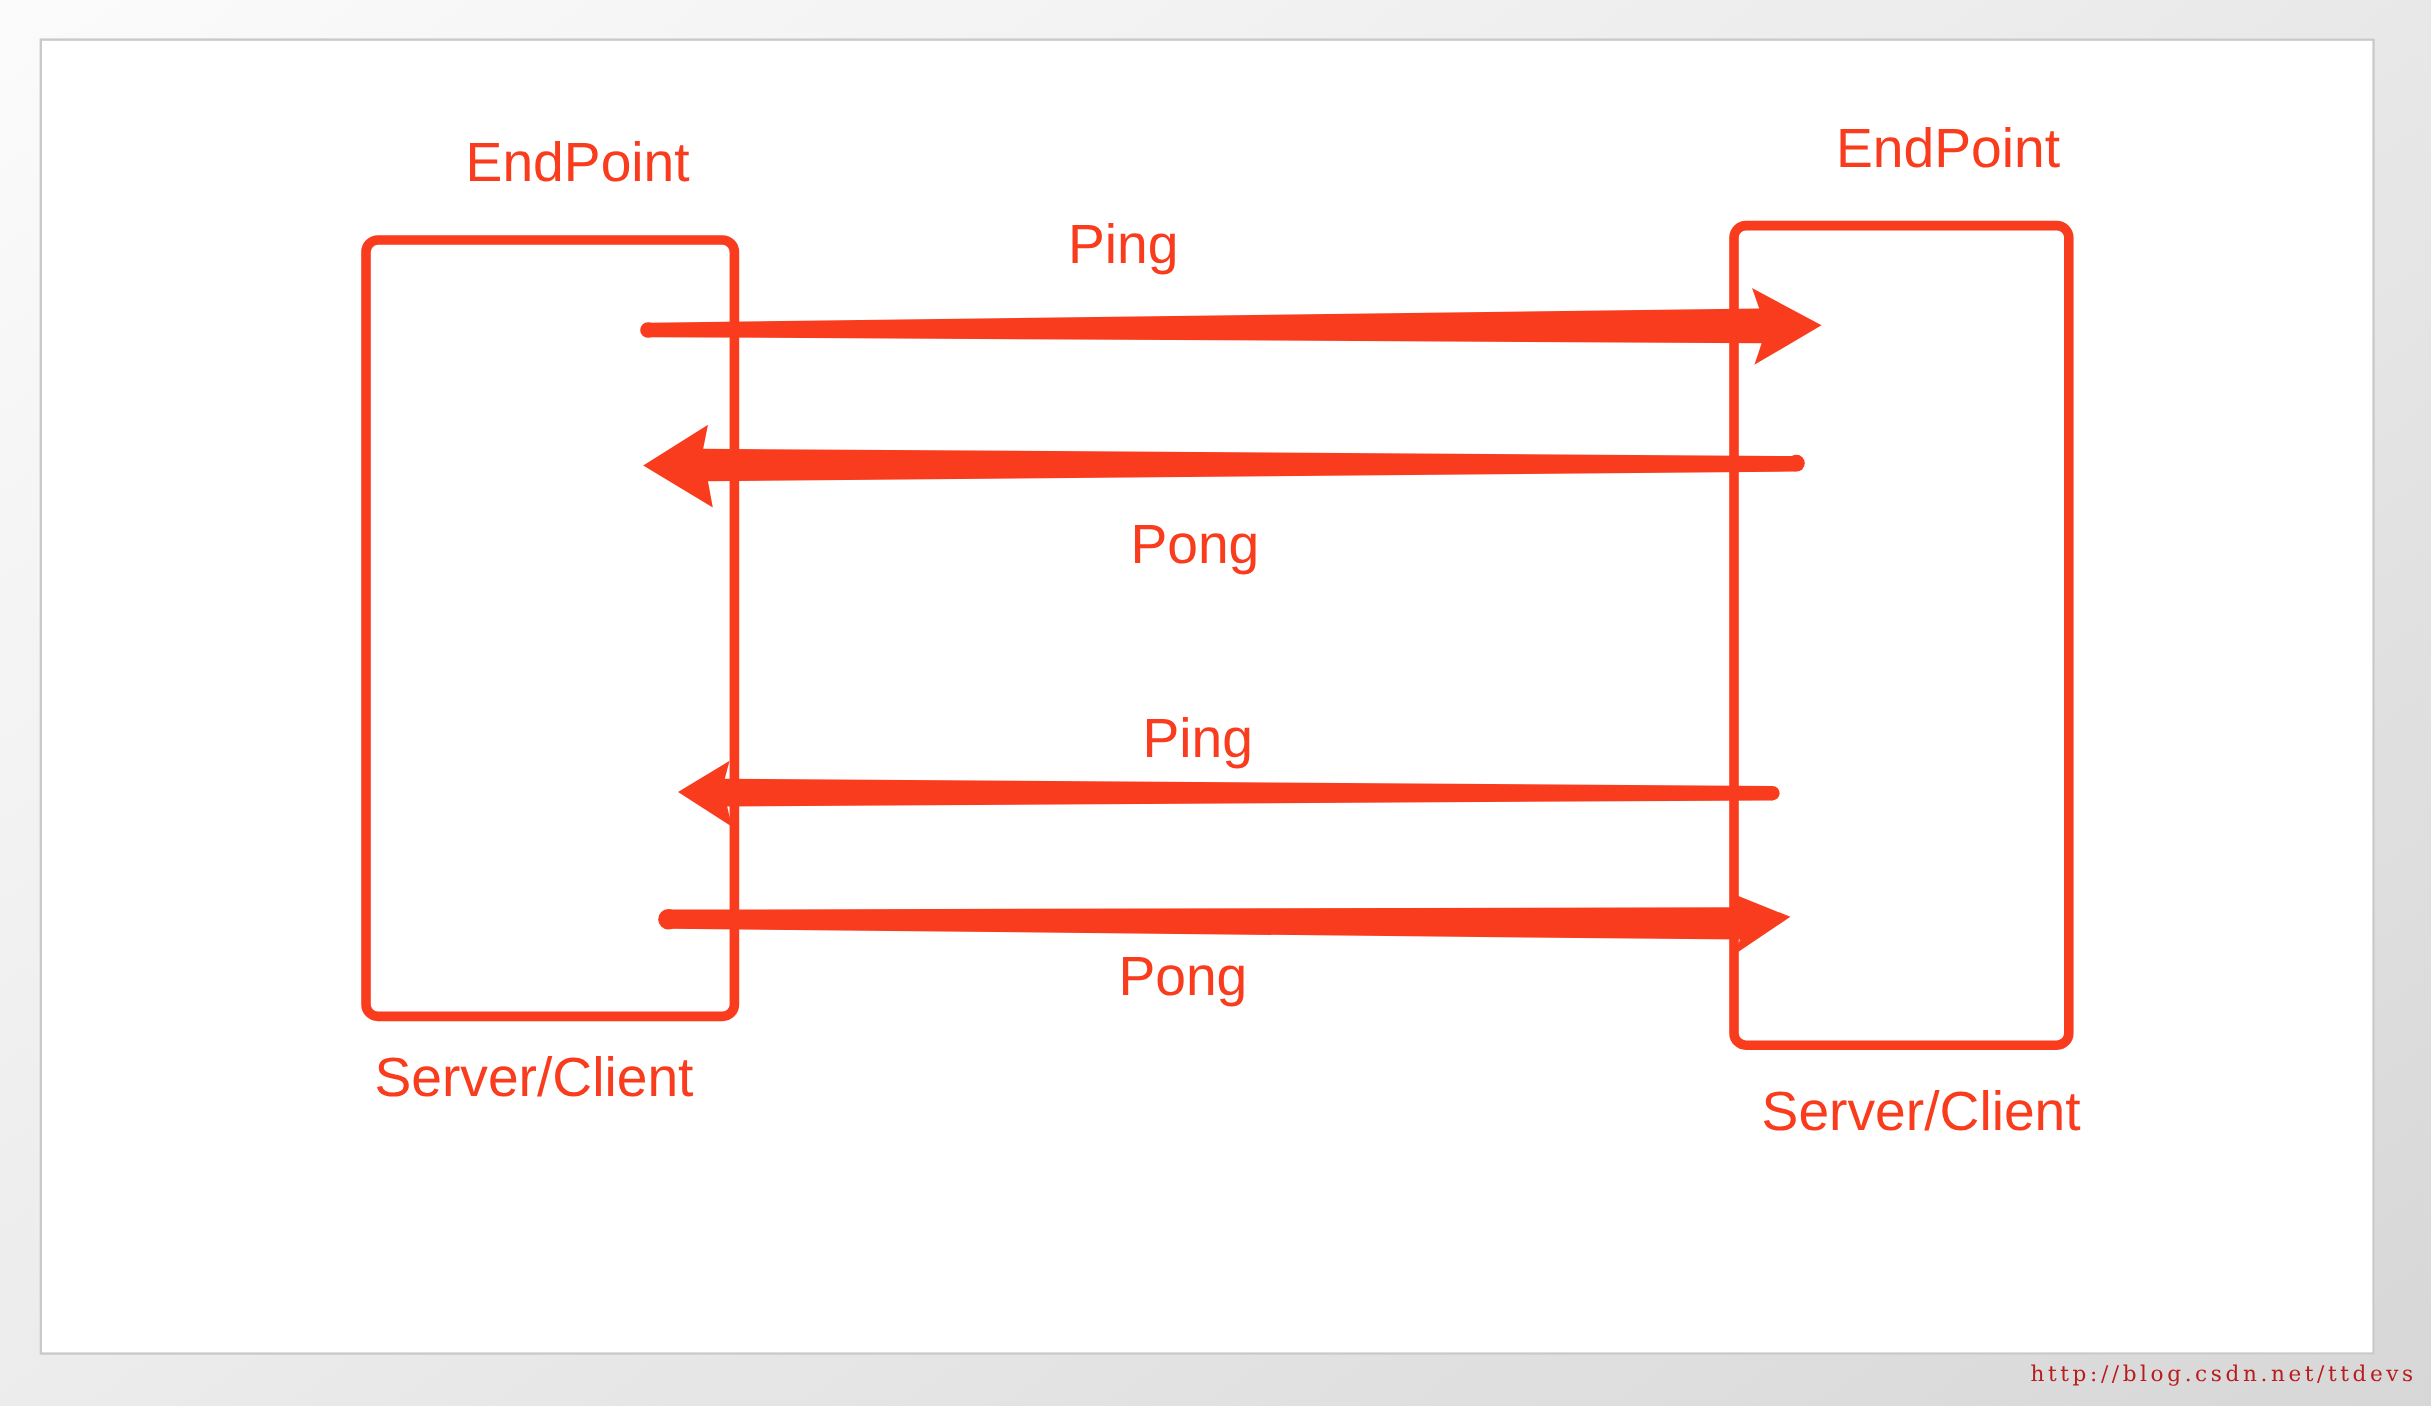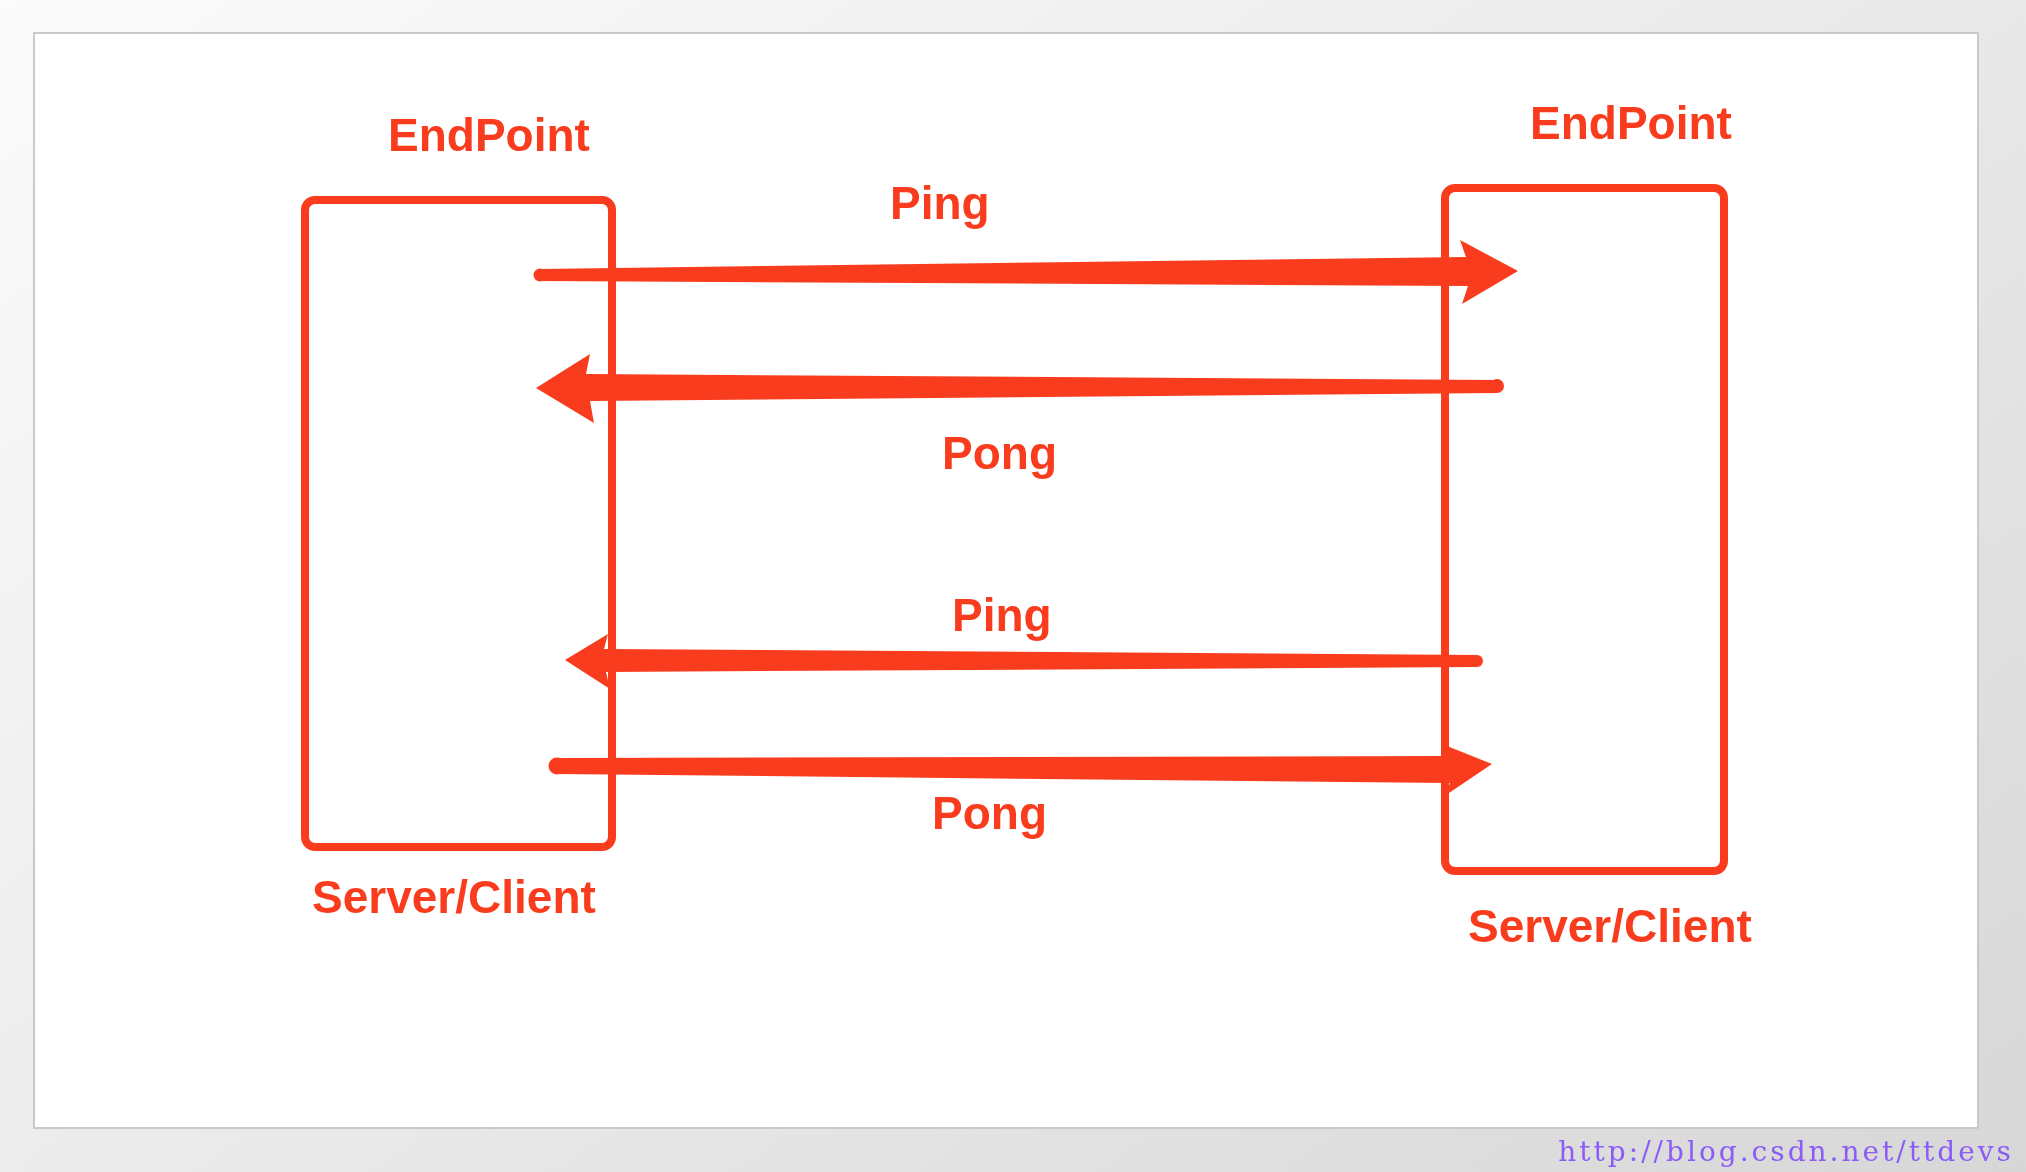--- a/index.html
+++ b/index.html
@@ -25,43 +25,42 @@
     background: transparent;
   }
   .box-left  { left: 301px; top: 196px; width: 315px; height: 655px; }
   .box-right { left: 1441px; top: 184px; width: 287px; height: 691px; }
   .lbl {
     position: absolute;
     color: var(--accent);
     font-size: 46px;
     line-height: 1.0;
     white-space: nowrap;
-    font-weight: bold;
   }
   .lbl-endpoint-left  { left: 388px;  top: 112px; }
   .lbl-endpoint-right { left: 1530px; top: 100px; }
   .lbl-ping-1 { left: 890px; top: 180px; }
   .lbl-pong-1 { left: 942px; top: 430px; }
   .lbl-ping-2 { left: 952px; top: 592px; }
   .lbl-pong-2 { left: 932px; top: 790px; }
   .lbl-server-left  { left: 312px;  top: 874px; }
   .lbl-server-right { left: 1468px; top: 903px; }
   svg.arrows {
     position: absolute;
     left: 0; top: 0;
     width: 2026px; height: 1172px;
     pointer-events: none;
   }
   svg.arrows .arrow { fill: var(--accent); }
   .watermark {
     position: absolute;
     right: 12px; top: 1135px;
-    color: #8b5cf6;
+    color: #b91c1c;
     font-family: "DejaVu Serif", serif;
-    font-size: 28px;
+    font-size: 18px;
     letter-spacing: 3px;
     white-space: nowrap;
   }
 </style>
 </head>
 <body>
 
 <div class="card"></div>
 
 <div class="endpoint-box box-left"></div>

